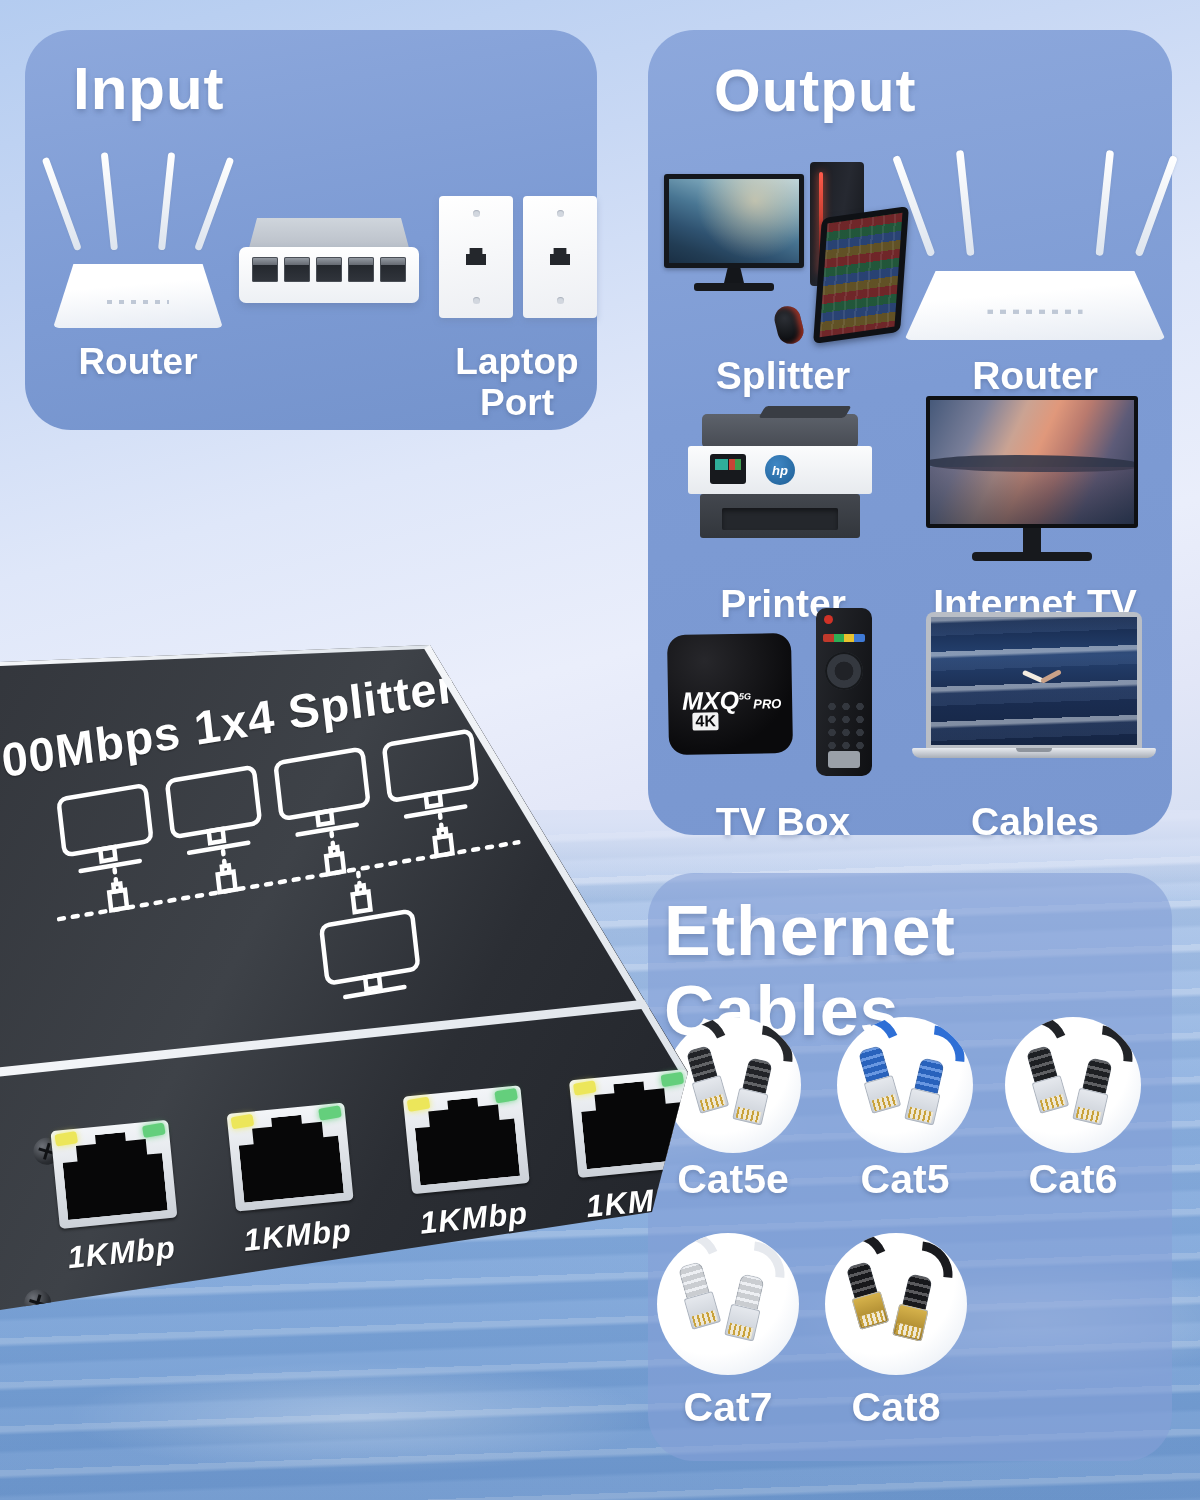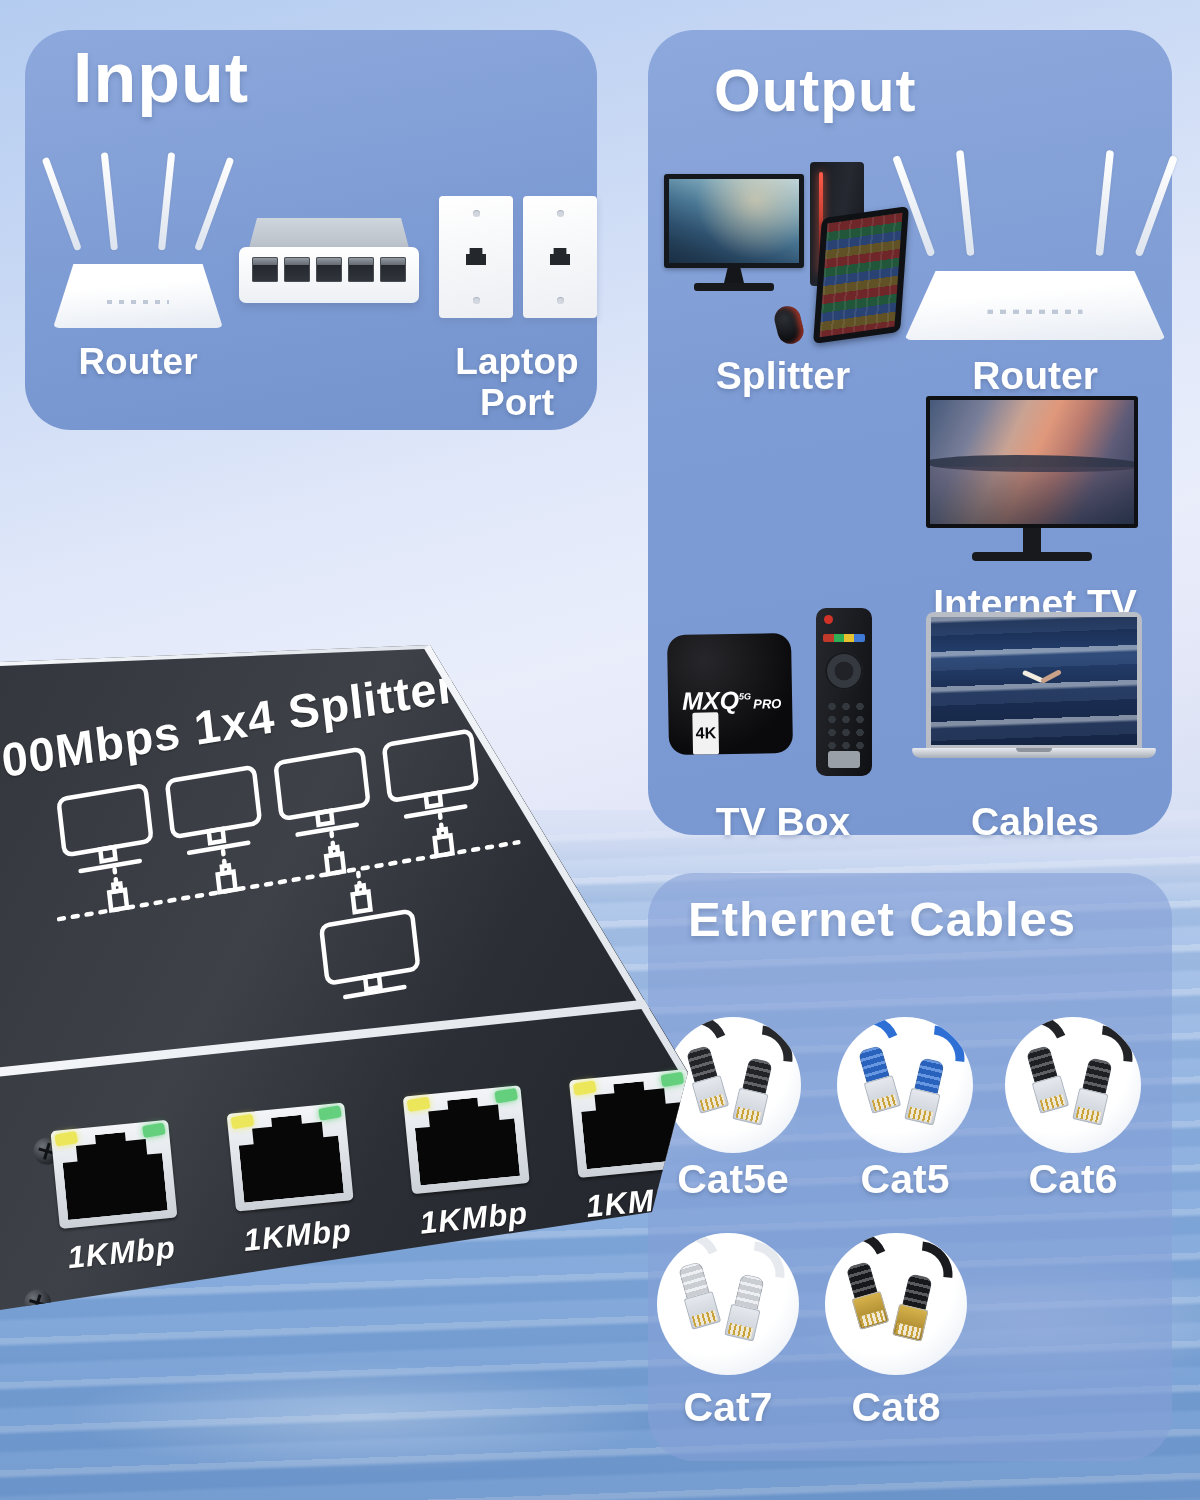--- a/index.html
+++ b/index.html
@@ -24,23 +24,23 @@
   
   .panel{position:absolute;border-radius:46px;z-index:1;}
   #panel-input{left:25px;top:30px;width:572px;height:400px;
     background:linear-gradient(170deg,#8da8dc 0%,#7d9bd4 55%,#7493cc 100%);}
   #panel-output{left:648px;top:30px;width:524px;height:805px;
     background:linear-gradient(170deg,#8da8dc 0%,#7d9bd4 45%,#7997d0 100%);}
   #panel-cables{left:648px;top:873px;width:524px;height:588px;
     background:rgba(133,160,215,.60);}
   .panel-title{font-weight:bold;color:#fff;position:absolute;
     text-shadow:0 3px 5px rgba(70,90,130,.35);letter-spacing:1px;}
-  #panel-input .panel-title{left:48px;top:8px;font-size:70px;}
+  #panel-input .panel-title{left:48px;top:24px;font-size:60px;}
   #panel-output .panel-title{left:66px;top:26px;font-size:60px;}
-  #panel-cables .panel-title{left:40px;top:18px;font-size:49px;}
+  #panel-cables .panel-title{left:16px;top:18px;font-size:70px;}
   .lbl{font-weight:bold;color:#fff;text-align:center;line-height:1.1;
     text-shadow:0 2px 4px rgba(70,90,130,.4);}
   
   .inp-item{position:absolute;text-align:center;}
   .inp-item .img-area{position:relative;height:172px;}
   .inp-item .lbl{font-size:37px;}
   #inp-router{left:24px;top:140px;width:178px;}
   #inp-switch{left:208px;top:140px;width:192px;}
   #inp-port{left:408px;top:140px;width:168px;}
   
@@ -141,21 +141,21 @@
   .tvbase{position:absolute;left:46px;top:156px;width:120px;height:9px;background:#17191d;border-radius:4px;}
   
   .art-tvbox{position:absolute;left:6px;top:12px;width:238px;height:184px;}
   .mbox{position:absolute;left:4px;top:26px;width:124px;height:120px;border-radius:18px;
     background:radial-gradient(circle at 30% 22%,#27272b,#0a0a0c 72%);transform:rotate(-1deg);
     color:#fff;}
   .mbox .l1{position:absolute;left:14px;top:52px;font-size:25px;font-weight:bold;font-style:italic;letter-spacing:0;}
   .mbox .l1 .pro{font-size:13px;margin-left:2px;}
   .mbox .l1 .sup{font-size:9px;vertical-align:super;}
   .mbox .l2{position:absolute;left:24px;top:78px;font-size:16px;font-weight:bold;background:#f2f2f2;color:#0a0a0c;
-    padding:12px 3px;border-radius:2px;}
+    padding:0 3px;border-radius:2px;}
   .remote{position:absolute;left:152px;top:0;width:56px;height:168px;border-radius:10px;
     background:linear-gradient(100deg,#26282d,#0f1013);}
   .remote .pwr{position:absolute;left:8px;top:7px;width:9px;height:9px;border-radius:50%;background:#d03227;}
   .remote .crow{position:absolute;left:7px;top:26px;width:42px;height:8px;
     background:linear-gradient(90deg,#c0392b 0 25%,#2eae55 25% 50%,#e8c22e 50% 75%,#3f7ad6 75% 100%);border-radius:2px;}
   .remote .dpad{position:absolute;left:9px;top:44px;width:38px;height:38px;border-radius:50%;
     background:radial-gradient(circle,#202227 34%,#34383f 36% 100%);box-shadow:inset 0 0 0 2px #17191c;}
   .remote .keys{position:absolute;left:7px;top:90px;width:42px;height:56px;
     background:radial-gradient(circle,#33373e 3.5px,transparent 4px);background-size:14px 13px;background-position:2px 2px;}
   .remote .sil{position:absolute;left:12px;bottom:8px;width:32px;height:17px;background:#9aa0a8;border-radius:3px;}
@@ -309,20 +309,35 @@
         <div class="ant a3"></div>
         <div class="ant a4"></div>
         <div class="rbody">
             <div class="rdots"></div>
           </div>
       </div>
     </div>
     <div class="lbl">Router</div>
   </div>
 
+  <div class="out-item" id="out-printer">
+    <div class="img-area">
+      <div class="art-printer">
+        <div class="pr-top"></div>
+        <div class="pr-mid">
+          <div class="pr-screen"></div>
+          <div class="hp-logo">hp</div>
+        </div>
+        <div class="pr-low">
+            <div class="pr-tray"></div>
+          </div>
+      </div>
+    </div>
+    <div class="lbl">Printer</div>
+  </div>
 
   <div class="out-item" id="out-tv">
     <div class="img-area">
       <div class="art-tv">
         <div class="tvframe">
             <div class="tvscr"></div>
           </div>
         <div class="tvstand"></div>
         <div class="tvbase"></div>
       </div>

